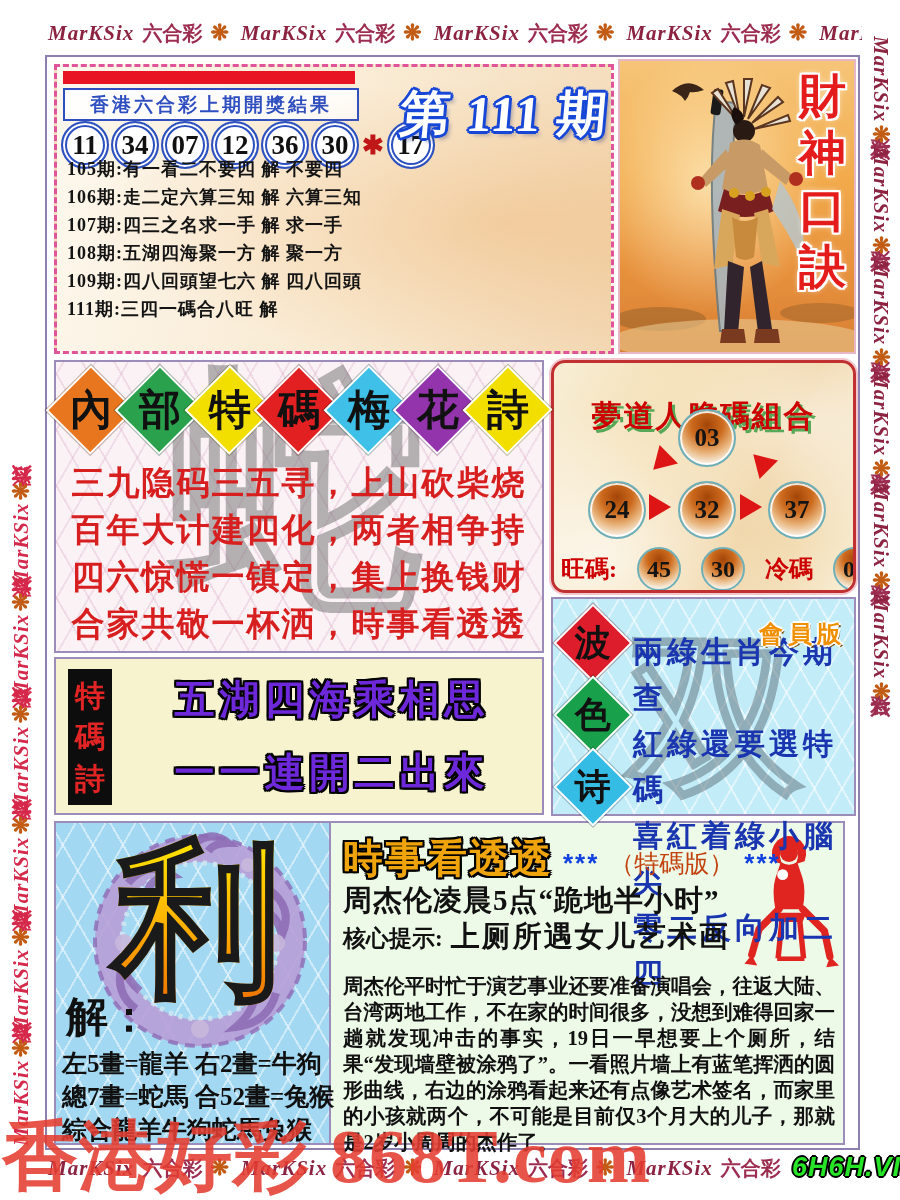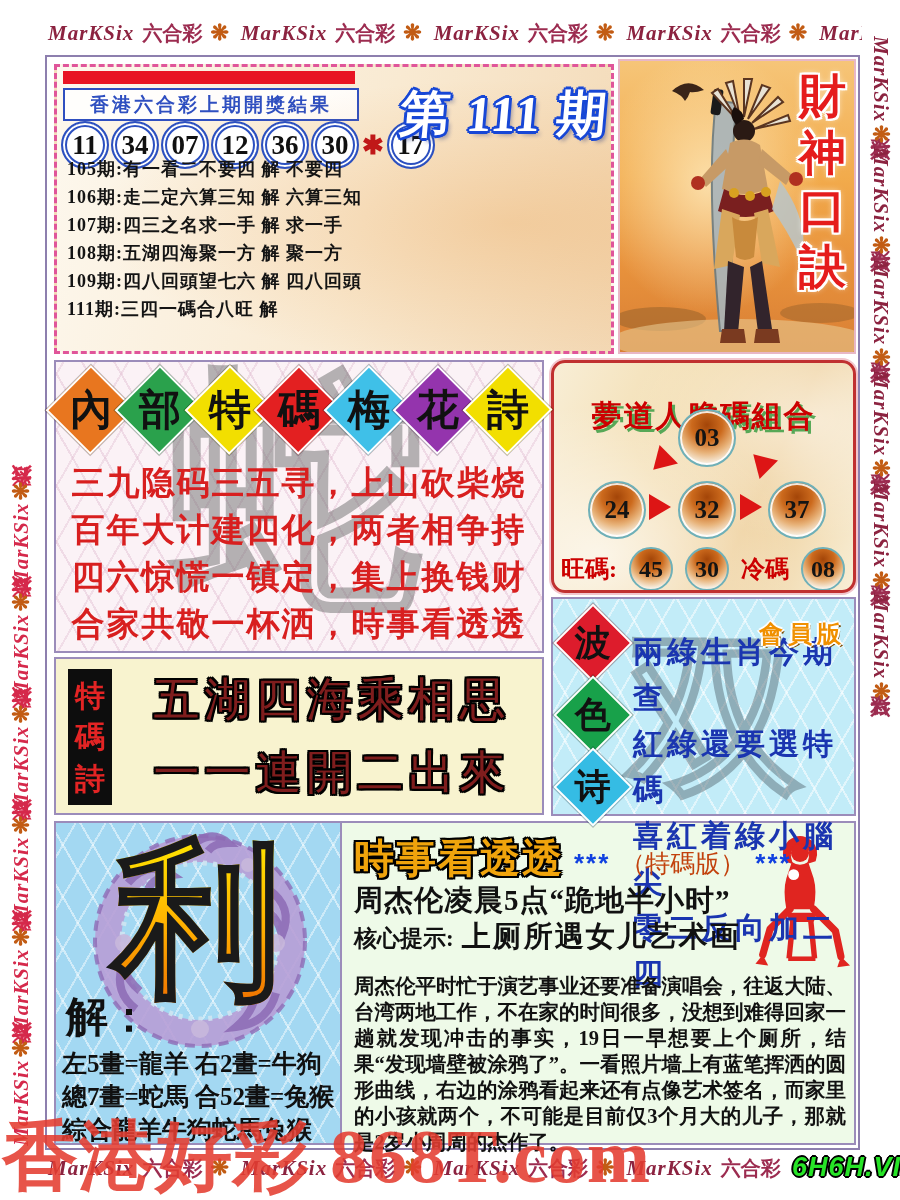--- a/index.html
+++ b/index.html
@@ -74,21 +74,21 @@
      background:radial-gradient(ellipse at 15% 85%,rgba(255,255,255,.7),transparent 55%),
        radial-gradient(ellipse at 85% 25%,rgba(255,255,255,.55),transparent 50%);}
   .danma-title{position:absolute;left:0;top:8px;width:100%;text-align:center;font-size:30px;font-weight:bold;
      color:#cc0000;letter-spacing:2px;text-shadow:3px 3px 0 #57a857;z-index:2;margin-top:25px;}
   .ballO{position:absolute;width:54px;height:54px;border-radius:50%;z-index:2;
      background:radial-gradient(circle at 50% 26%,#a34508 0%,#cc6a1d 32%,#e8b37a 58%,#f7efe2 80%,#fff 96%);
      border:2px solid #6fb0b8;box-shadow:inset 0 0 0 2px rgba(255,255,255,.85);
      display:flex;align-items:center;justify-content:center;font-weight:bold;font-size:25px;color:#141414;}
   .arrow{position:absolute;width:0;height:0;border-top:13px solid transparent;border-bottom:13px solid transparent;
      border-left:22px solid #dd1515;z-index:2;}
-  .danma-bottom{position:absolute;left:0;top:184px;width:100%;display:flex;align-items:center;gap:12px;
+  .danma-bottom{position:absolute;left:0;top:184px;width:100%;display:flex;align-items:center;gap:20px;
      padding:0 7px;box-sizing:border-box;z-index:2;text-align:center;}
   .danma-label{font-size:24px;font-weight:bold;color:#cc0000;white-space:nowrap;}
   .ballS{width:40px;height:40px;border-radius:50%;flex:0 0 auto;
      background:radial-gradient(circle at 50% 26%,#a34508 0%,#cc6a1d 32%,#e8b37a 58%,#f7efe2 80%,#fff 96%);
      border:2px solid #6fb0b8;display:flex;align-items:center;justify-content:center;
      font-weight:bold;font-size:24px;color:#141414;}
   
   .p-bose{left:504px;top:540px;width:305px;height:219px;border:2px solid #9b8cba;
      background-color:#c2ecf8;
      background-image:repeating-linear-gradient(60deg,transparent 0 22px,rgba(255,255,255,.55) 22px 24px),
@@ -102,37 +102,37 @@
      display:flex;align-items:center;justify-content:center;}
   .dia-s i{transform:rotate(-45deg);font-style:normal;font-weight:bold;font-size:36px;color:#111;}
   .bose-lines{position:absolute;left:80px;top:30px;z-index:2;}
   .bose-lines div{font-size:30px;font-weight:bold;color:#1a35b0;line-height:46px;letter-spacing:4px;}
   
   .p-tema{left:7px;top:600px;width:490px;height:158px;border:2px solid #9b8cba;background:#f8f3cf;}
   .tema-label{position:absolute;left:12px;top:10px;width:44px;height:136px;background:#0d0d0d;
      display:flex;flex-direction:column;align-items:center;justify-content:center;gap:4px;}
   .tema-label span{color:#e32424;font-weight:bold;font-size:30px;line-height:1.25;}
   .tema-lines{position:absolute;left:72px;top:4px;width:408px;text-align:center;}
-  .tema-lines div{font-size:46px;font-weight:normal;color:#7f1d1d;line-height:73px;letter-spacing:5px;
+  .tema-lines div{font-size:40px;font-weight:bold;color:#6d28d9;line-height:73px;letter-spacing:5px;
      text-shadow:-2px 0 #000,2px 0 #000,0 -2px #000,0 2px #000,-2px -2px #000,2px 2px #000,-2px 2px #000,2px -2px #000;}
   
   .p-li{left:7px;top:764px;width:288px;height:324px;border:2px solid #9b8cba;overflow:hidden;
      background-color:#a3d8f2;
      background-image:repeating-linear-gradient(60deg,transparent 0 24px,rgba(255,255,255,.5) 24px 26px),
        repeating-linear-gradient(-60deg,transparent 0 24px,rgba(255,255,255,.45) 24px 26px);}
   .li-emblem{position:absolute;left:24px;top:0px;z-index:1;}
   .li-char{position:absolute;left:50%;top:6px;transform:translateX(-50%);font-size:168px;font-weight:bold;line-height:1.1;
      background:linear-gradient(180deg,#ffe000 10%,#ffae00 55%,#f07800 90%);
      -webkit-background-clip:text;background-clip:text;color:transparent;
      -webkit-text-stroke:3px #1a1a1a;z-index:2;}
   .li-jie{position:absolute;left:10px;top:166px;font-size:42px;font-weight:bold;color:#101010;z-index:3;}
   .li-lines{position:absolute;left:6px;top:224px;z-index:3;}
   .li-lines div{font-size:25px;font-weight:bold;color:#101010;line-height:33px;white-space:nowrap;}
   
-  .p-news{left:293px;top:764px;width:516px;height:324px;border:2px solid #9b8cba;background:#eefae8;}
+  .p-news{left:282px;top:764px;width:516px;height:324px;border:2px solid #9b8cba;background:#eefae8;}
   .news-titlerow{position:absolute;left:12px;top:8px;display:flex;align-items:baseline;gap:10px;z-index:2;}
   .news-title{font-size:40px;font-weight:bold;color:#f0a40c;letter-spacing:2px;
      text-shadow:-2px 0 #000,2px 0 #000,0 -2px #000,0 2px #000,-2px -2px #000,2px 2px #000,-2px 2px #000,2px -2px #000;}
   .news-stars{font-size:26px;font-weight:bold;color:#1040e0;letter-spacing:2px;font-family:"Liberation Sans",sans-serif;}
   .news-edition{font-size:25px;font-weight:normal;color:#c2410c;}
   .news-headline{position:absolute;left:12px;top:58px;font-size:29px;font-weight:bold;color:#111;letter-spacing:1px;z-index:2;}
   .news-tiprow{position:absolute;left:12px;top:94px;display:flex;align-items:baseline;gap:8px;z-index:2;}
   .news-tiplabel{font-size:23px;font-weight:bold;color:#111;}
   .news-tip{font-size:29px;font-weight:bold;color:#111;letter-spacing:2px;}
   .news-body{position:absolute;left:12px;top:150px;width:492px;font-size:20.5px;line-height:26px;

